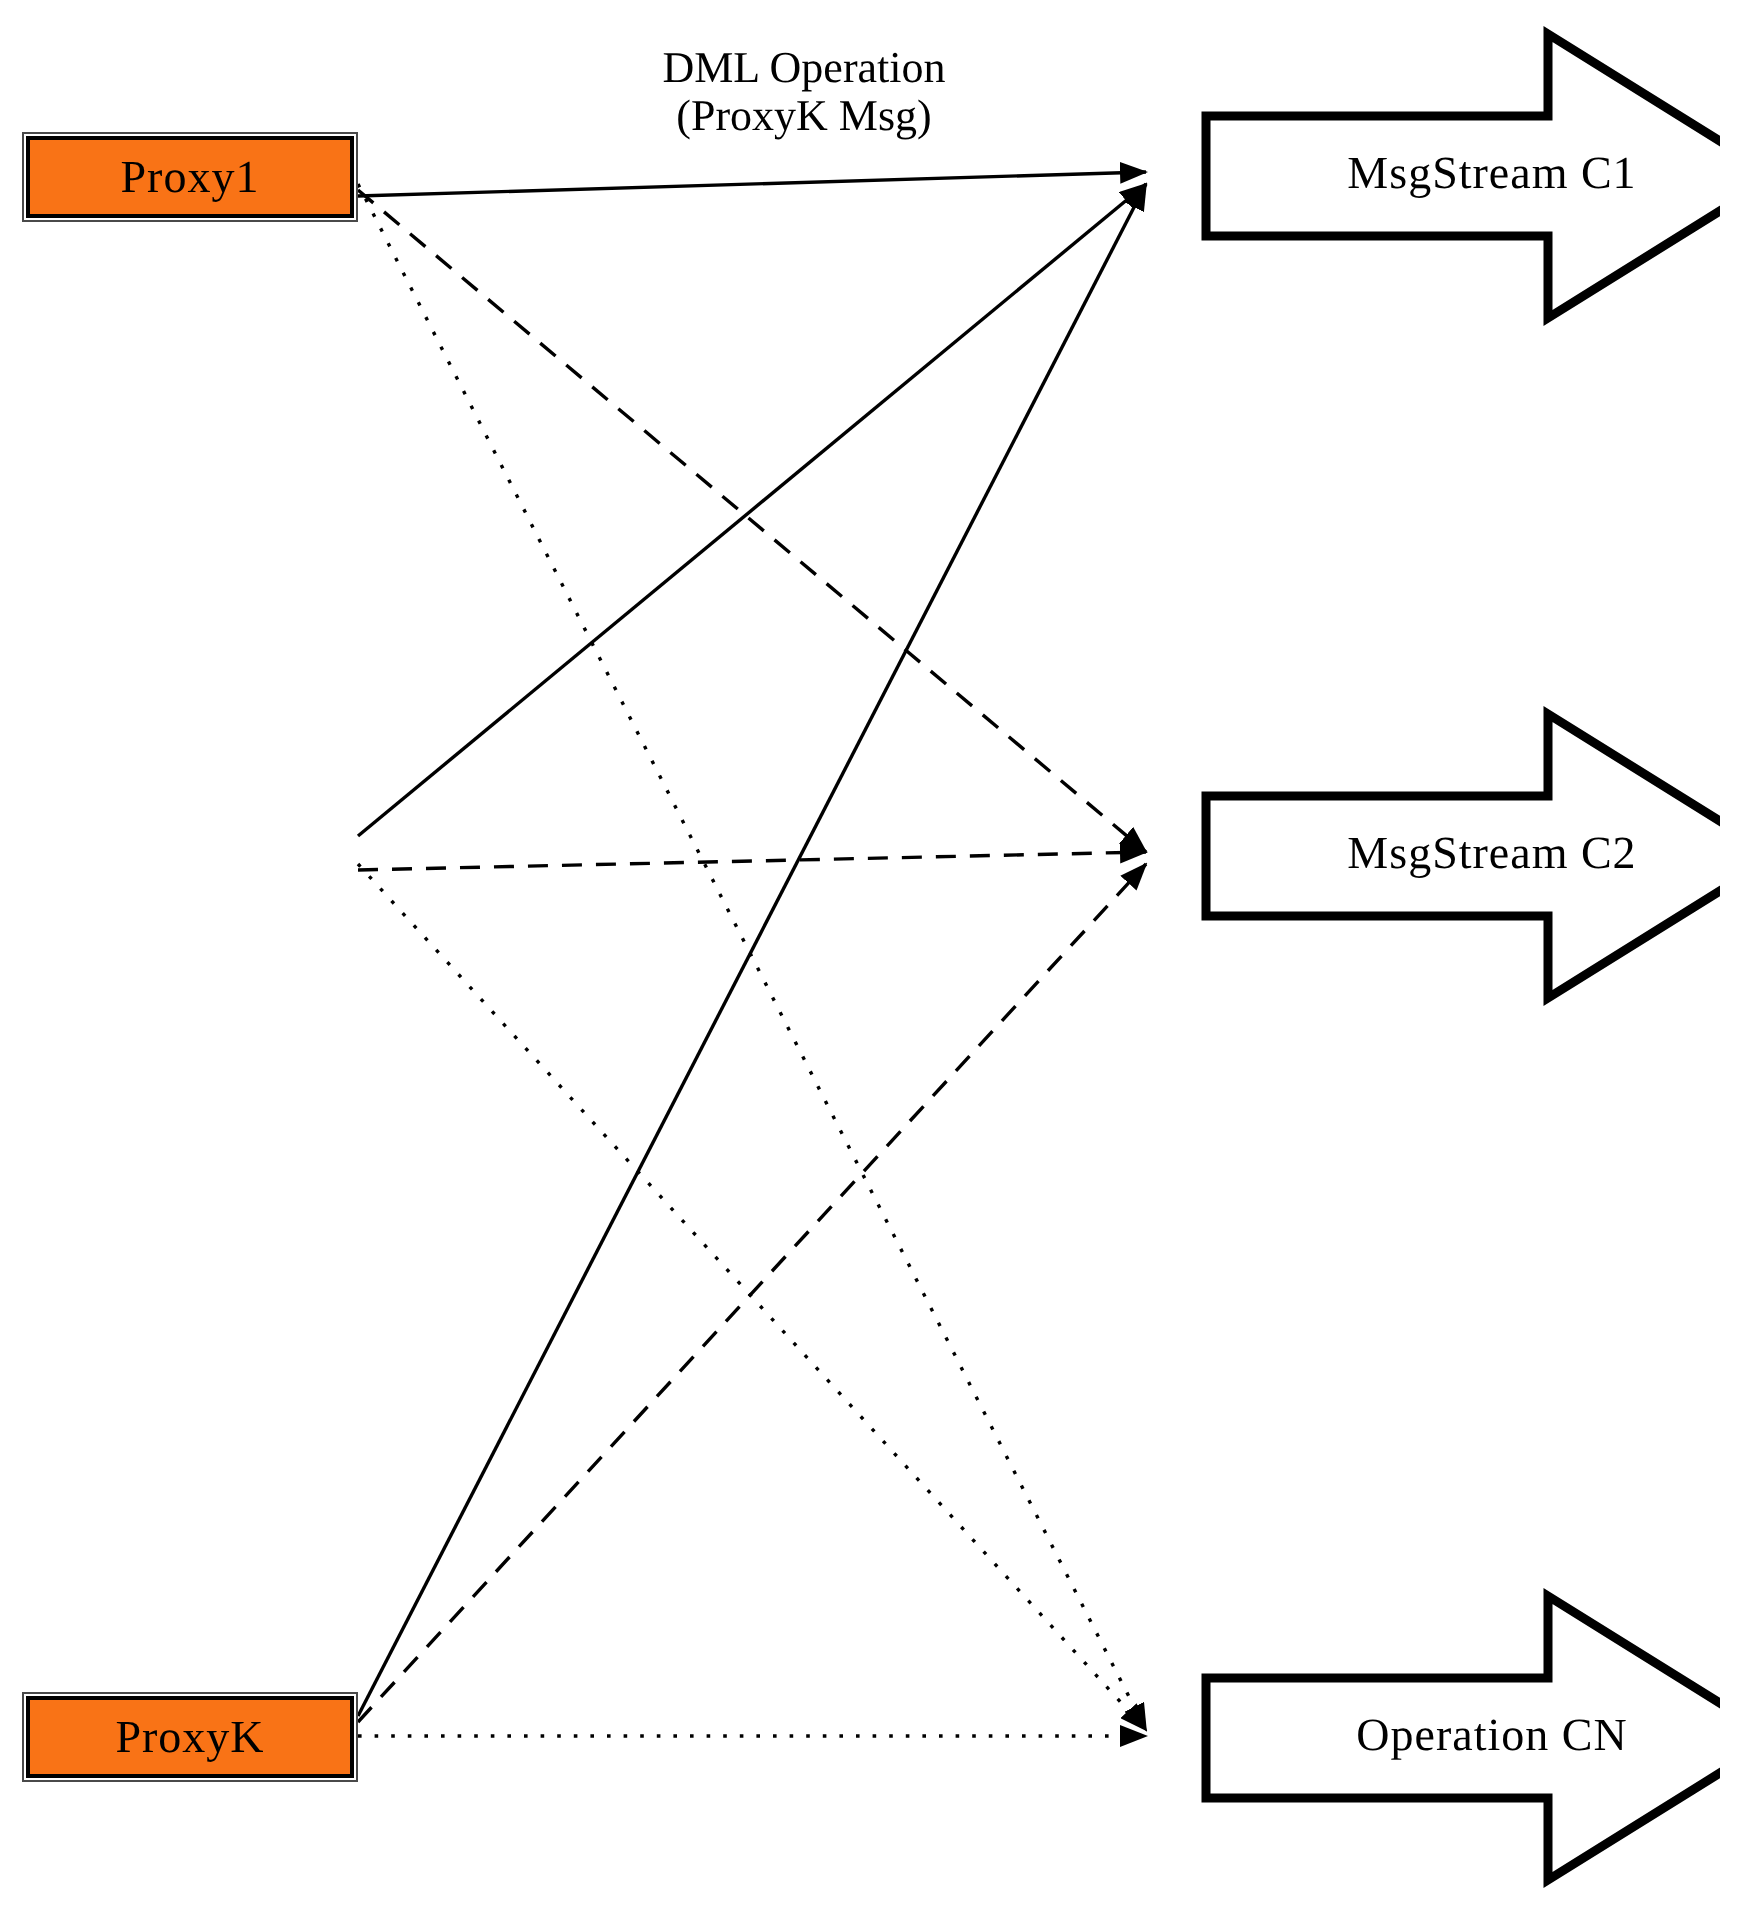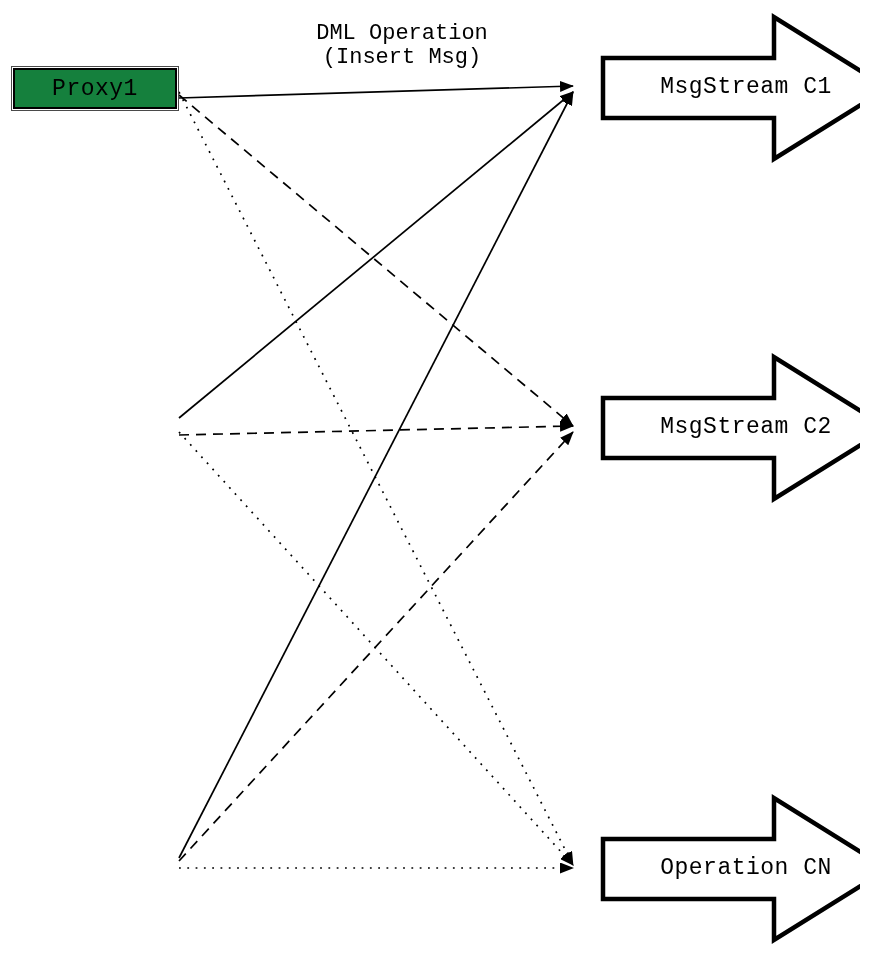--- a/index.html
+++ b/index.html
@@ -5,21 +5,21 @@
   html, body {
     margin: 0;
     padding: 0;
     background: #ffffff;
   }
   .canvas {
     position: relative;
     width: 860px;
     height: 956px;
     background: #ffffff;
-    font-family: Liberation Mono, monospace;
+    font-family: Liberation Serif, serif;
     color: #000000;
     overflow: hidden;
   }
   #connector-layer {
     position: absolute;
     left: 0; top: 0;
     width: 875px; height: 956px;
     overflow: visible;
   }
   .diagram-title {
@@ -31,21 +31,21 @@
     font-size: 22px;
     line-height: 24px;
     white-space: nowrap;
   }
   .proxy {
     position: absolute;
     left: 13px;
     width: 164px;
     height: 41px;
     box-sizing: border-box;
-    background: #15803d;
+    background: #f97316;
     border: 2.5px solid #000000;
     outline: 1px solid #4a4a4a;
     outline-offset: 1px;
     display: flex;
     align-items: center;
     justify-content: center;
     font-size: 23px;
     letter-spacing: 0.5px;
   }
   .proxy-1 { top: 68px; }
@@ -97,25 +97,28 @@
         <line x1="179" y1="435" x2="573" y2="426" stroke="#000000" stroke-width="1.7" stroke-dasharray="10 7" marker-end="url(#arrowhead)"></line>
         <line x1="179" y1="432" x2="573" y2="865" stroke="#000000" stroke-width="1.7" stroke-dasharray="1.8 6.5" marker-end="url(#arrowhead)"></line>
         <line x1="179" y1="858" x2="573" y2="92" stroke="#000000" stroke-width="1.7" marker-end="url(#arrowhead)"></line>
         <line x1="179" y1="861" x2="573" y2="432" stroke="#000000" stroke-width="1.7" stroke-dasharray="10 7" marker-end="url(#arrowhead)"></line>
         <line x1="179" y1="868" x2="573" y2="868" stroke="#000000" stroke-width="1.7" stroke-dasharray="1.8 6.5" marker-end="url(#arrowhead)"></line>
       </g>
   </svg>
 
   <div class="diagram-title">
     <div>DML Operation</div>
-    <div>(Insert Msg)</div>
+    <div>(ProxyK Msg)</div>
   </div>
 
   <div class="proxy proxy-1">
     <span>Proxy1</span>
+  </div>
+  <div class="proxy proxy-k">
+    <span>ProxyK</span>
   </div>
 
   <div class="stream stream-c1">
     <svg viewBox="0 0 292 150" xmlns="http://www.w3.org/2000/svg">
       <polygon points="3,45 174,45 174,4 288,75 174,146 174,105 3,105" fill="#ffffff" stroke="#000000" stroke-width="4.5"></polygon>
     </svg>
     <div class="stream-label">MsgStream C1</div>
   </div>
   <div class="stream stream-c2">
     <svg viewBox="0 0 292 150" xmlns="http://www.w3.org/2000/svg">

